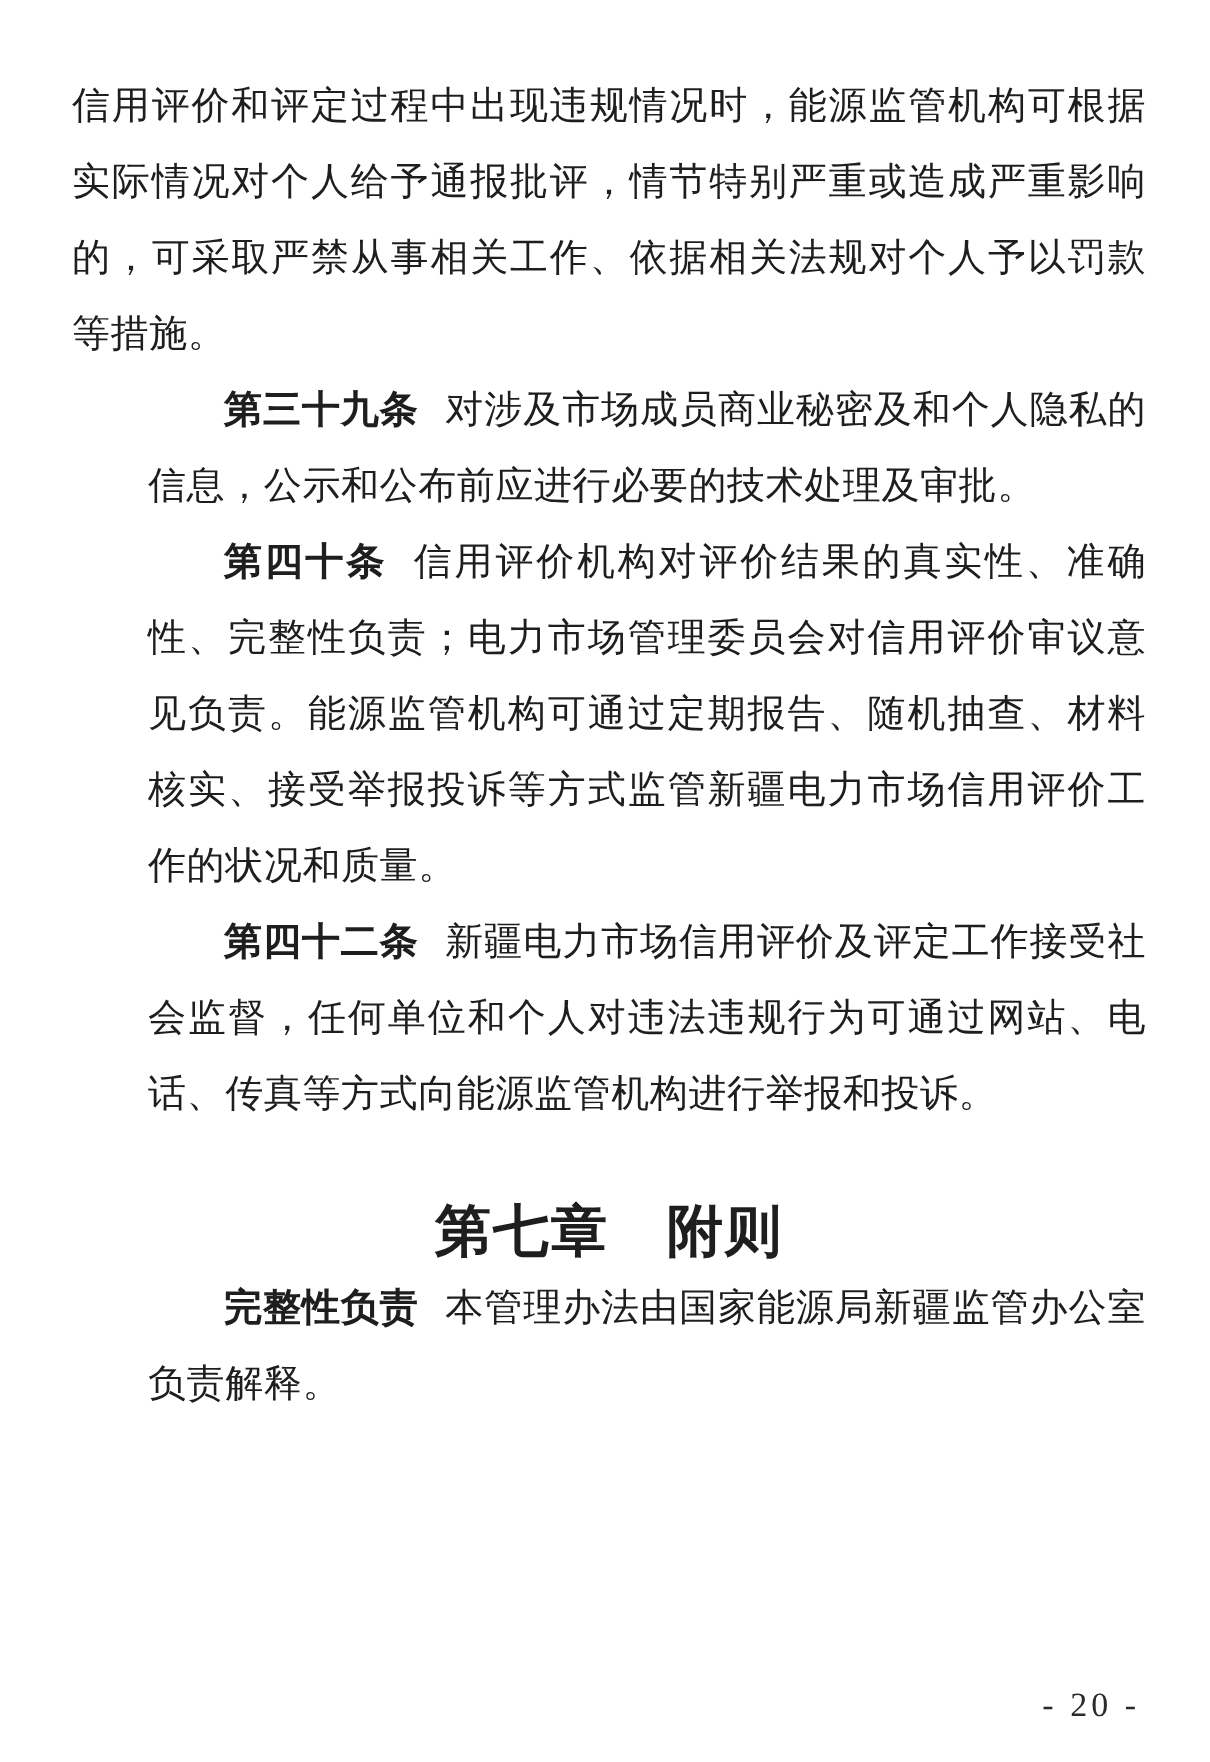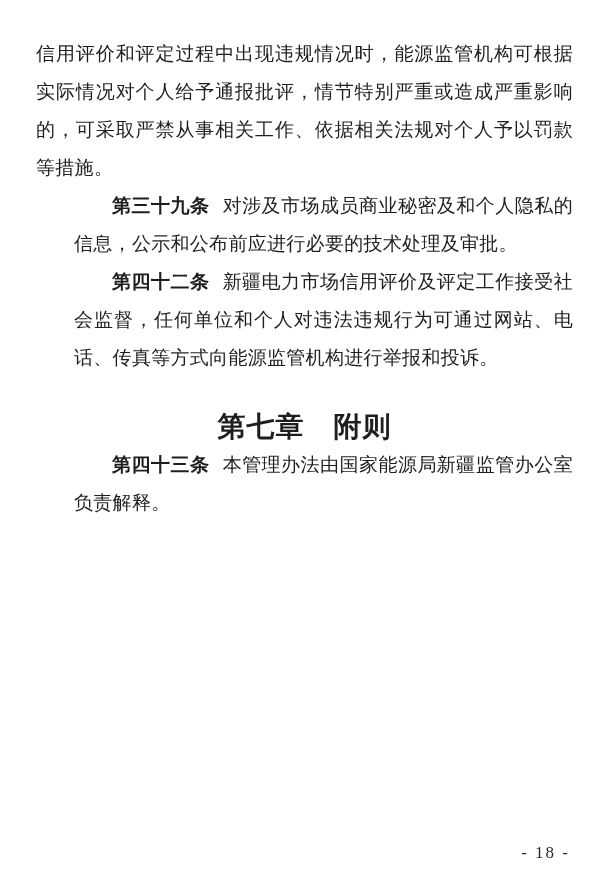--- a/index.html
+++ b/index.html
@@ -60,24 +60,25 @@
 </head>
 <body>
 
 <div class="page">
   <div class="content">
 
     <p class="para"><span>信用评价和评定过程中出现违规情况时，能源监管机构可根据实际情况对个人给予通报批评，情节特别严重或造成严重影响的，可采取严禁从事相关工作、依据相关法规对个人予以罚款等措施。</span></p>
 
     <p class="para indent"><span class="lead">第三十九条</span><span>对涉及市场成员商业秘密及和个人隐私的信息，公示和公布前应进行必要的技术处理及审批。</span></p>
 
+    <p class="para indent"><span class="lead">第四十条</span><span>信用评价机构对评价结果的真实性、准确性、完整性负责；电力市场管理委员会对信用评价审议意见负责。能源监管机构可通过定期报告、随机抽查、材料核实、接受举报投诉等方式监管新疆电力市场信用评价工作的状况和质量。</span></p>
 
 
     <p class="para indent"><span class="lead">第四十二条</span><span>新疆电力市场信用评价及评定工作接受社会监督，任何单位和个人对违法违规行为可通过网站、电话、传真等方式向能源监管机构进行举报和投诉。</span></p>
 
     <p class="chapter-heading">第七章　附则</p>
 
-    <p class="para indent"><span class="lead">第四十三条</span><span>本管理办法由国家能源局新疆监管办公室负责解释。</span></p>
+    <p class="para indent"><span class="lead">完整性负责</span><span>本管理办法由国家能源局新疆监管办公室负责解释。</span></p>
 
   </div>
 
-  <div class="page-number">- 18 -</div>
+  <div class="page-number">- 20 -</div>
 </div>
 
 </body></html>

